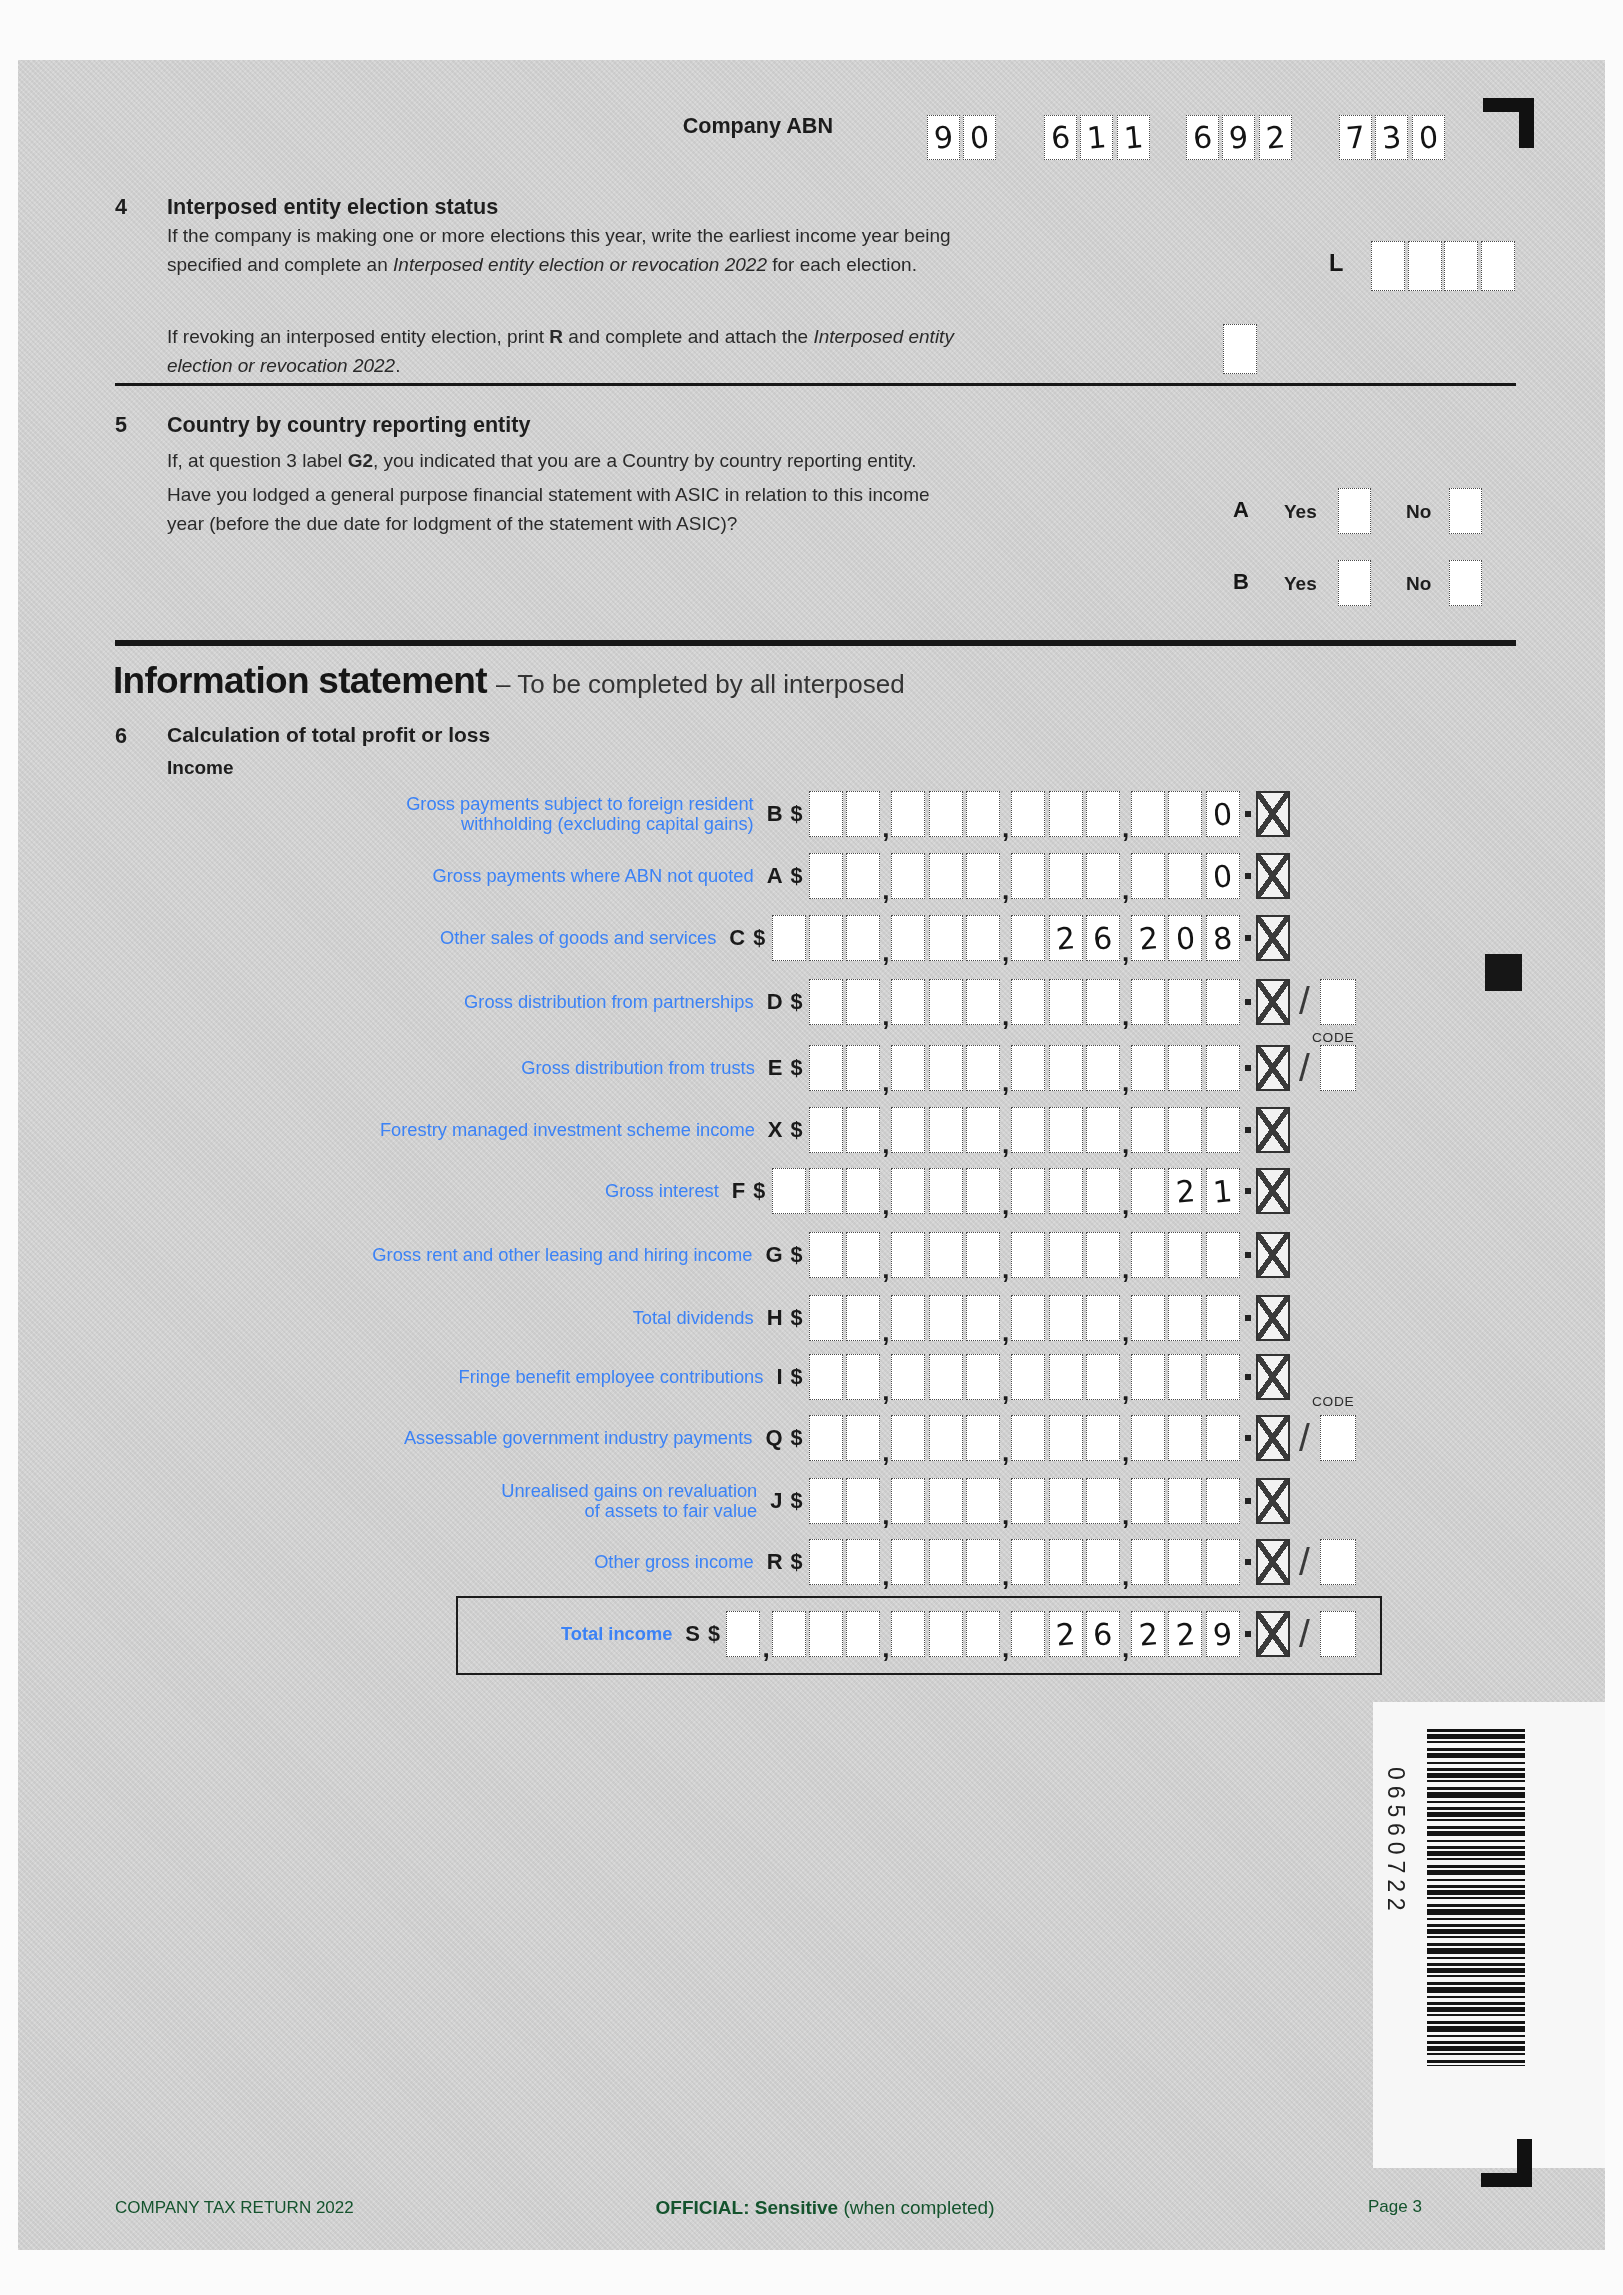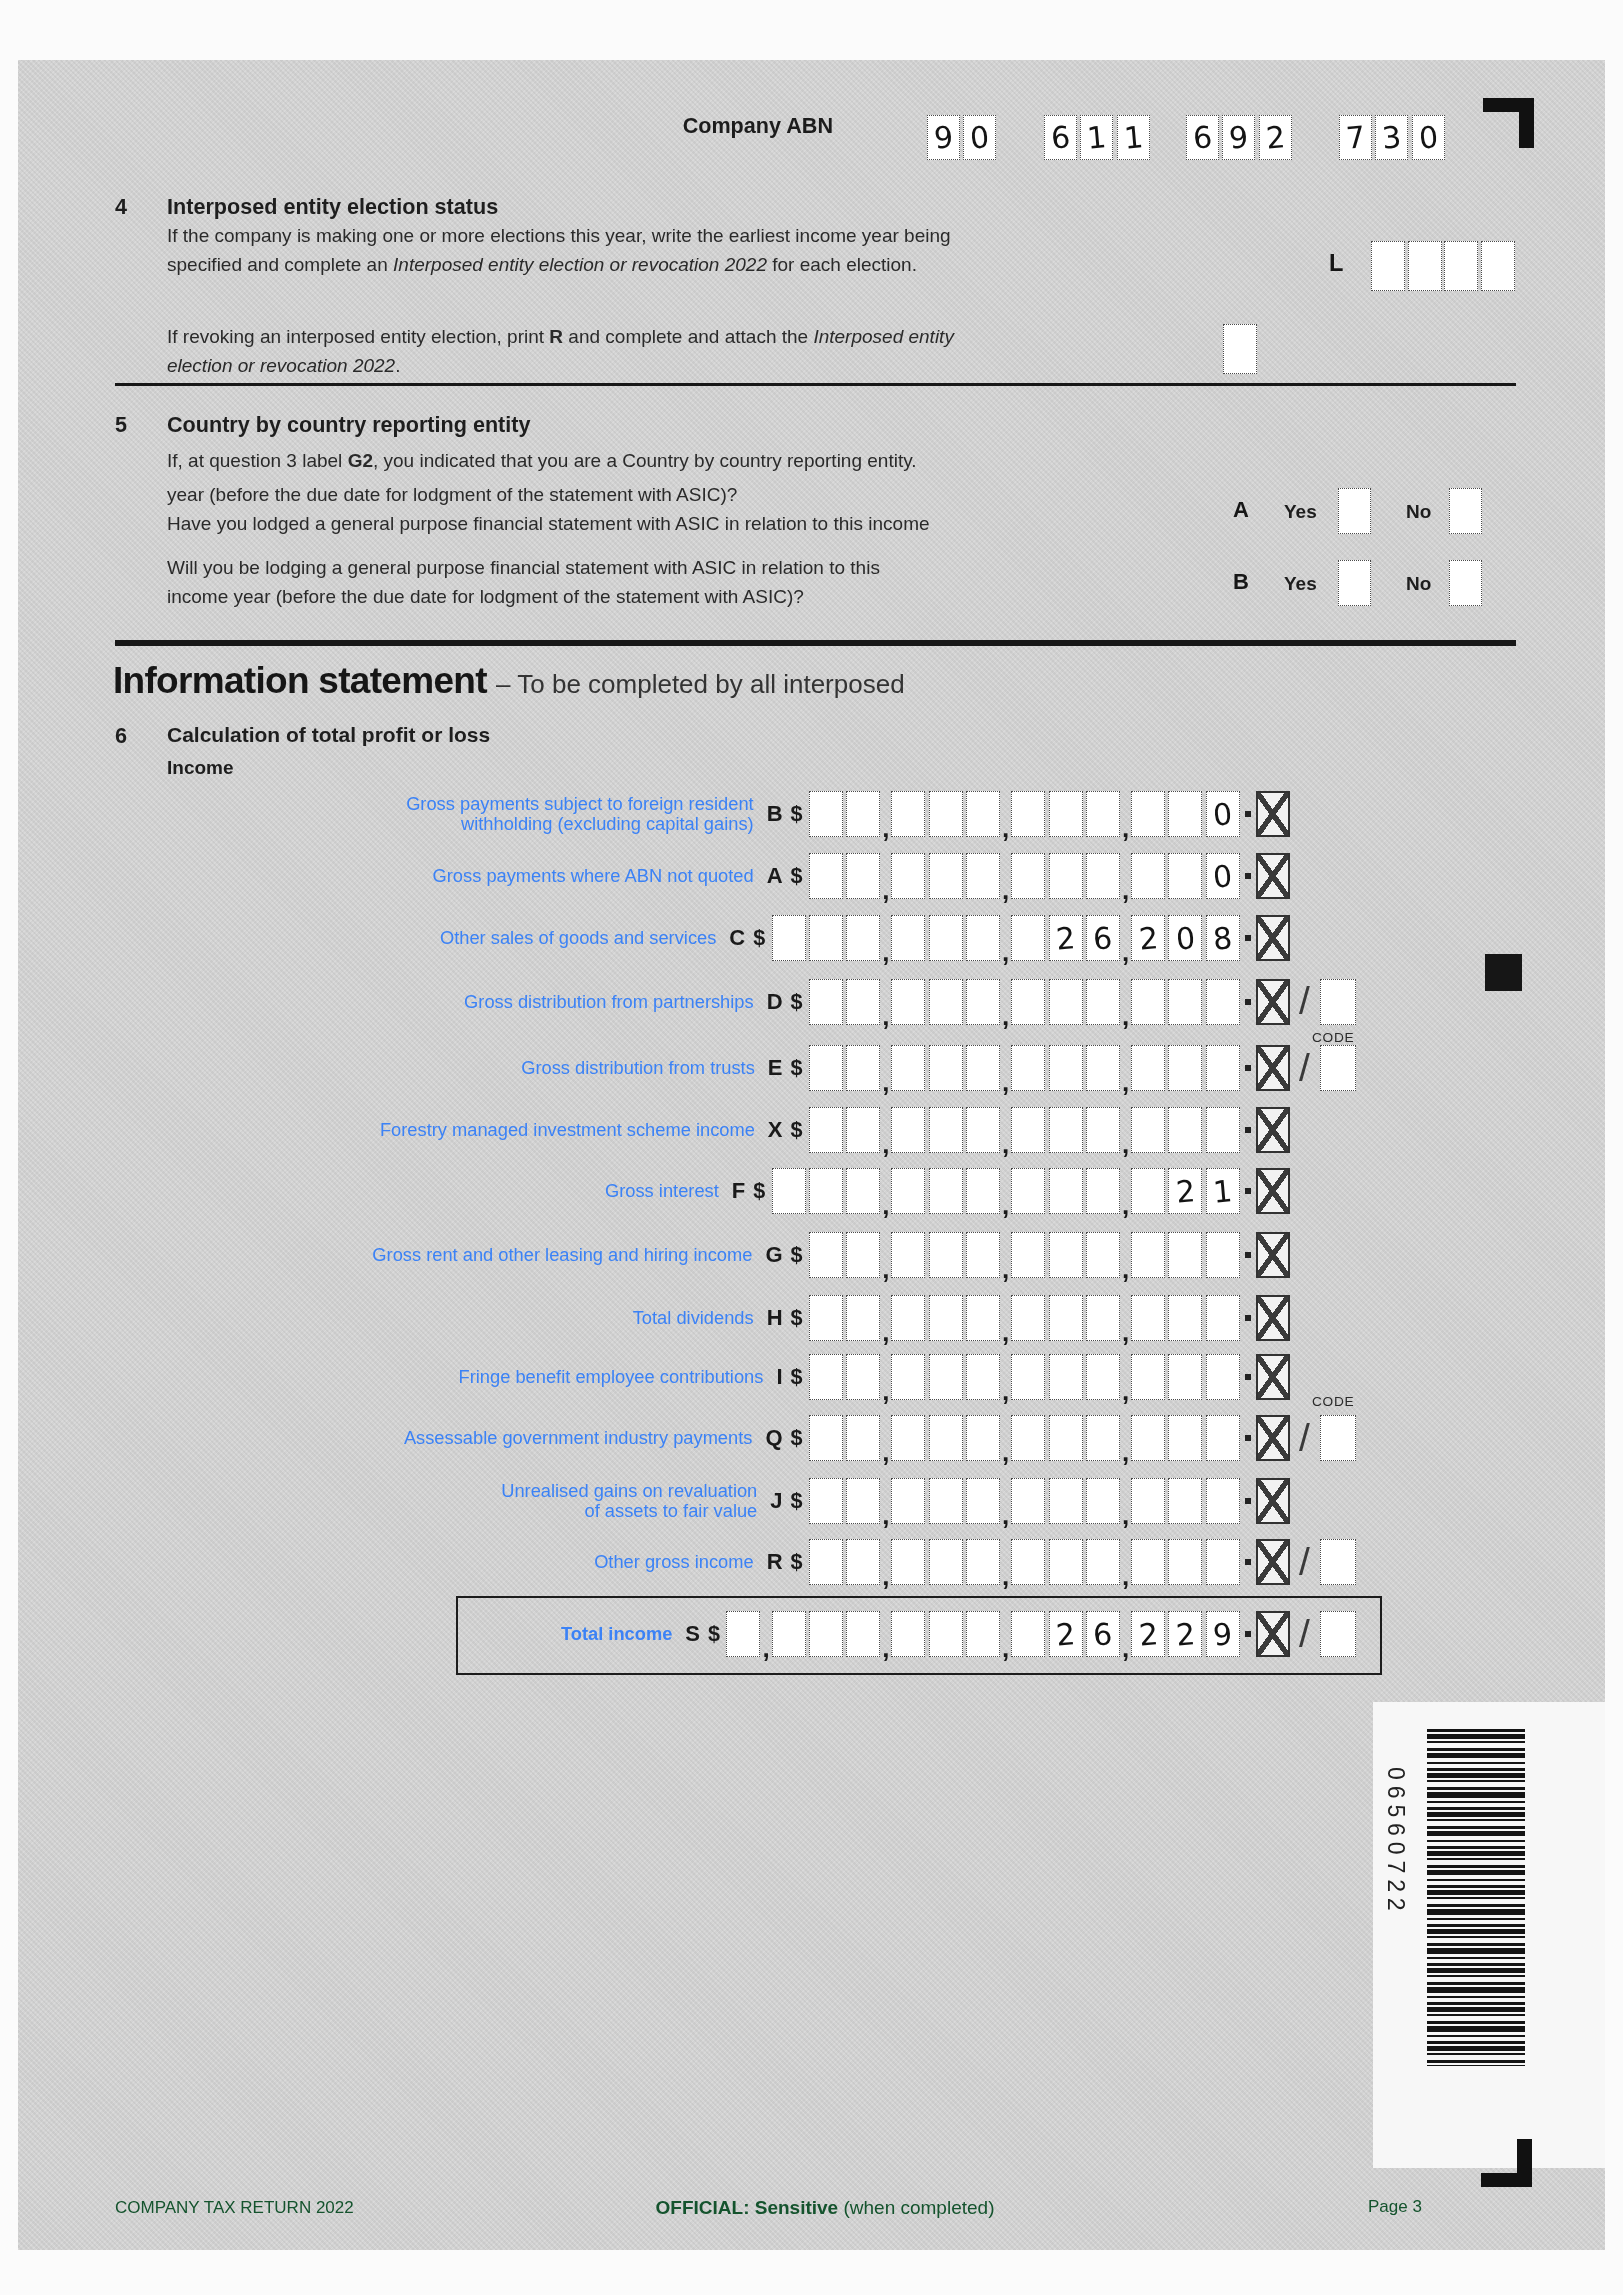--- a/index.html
+++ b/index.html
@@ -131,33 +131,29 @@
     <div><span class="it">election or revocation 2022</span><span>.</span></div>
   </div>
   <div class="dbox abs" style="left:1223px;top:324px;height:50px;"></div>
   <div class="rule" style="top:383px;height:3.3px;"></div>
 
   <div class="abs sec-num" style="left:115px;top:412px;">5</div>
   <div class="abs sec-title" style="left:167px;top:412px;">Country by country reporting entity</div>
   <div class="qtext" style="left:167px;top:446px;"><span>If, at question 3 label </span><span class="bold">G2</span><span>, you indicated that you are a Country by country reporting entity.</span></div>
 
   <div class="qtext" style="left:167px;top:480px;width:1021px;">
+    <div>Have you lodged a general purpose financial statement with ASIC in relation to this income</div>
     <div>year (before the due date for lodgment of the statement with ASIC)?</div>
-    <div>Have you lodged a general purpose financial statement with ASIC in relation to this income</div>
   </div>
   <div class="qletter" style="left:1233px;top:497px;">A</div>
   <div class="ynlabel" style="left:1284px;top:501px;">Yes</div>
   <div class="cbox abs" style="left:1338px;top:488px;"></div>
   <div class="ynlabel" style="left:1406px;top:501px;">No</div>
   <div class="cbox abs" style="left:1449px;top:488px;"></div>
 
-  <div class="qtext" style="left:167px;top:553px;width:1021px;">
-    <div>Will you be lodging a general purpose financial statement with ASIC in relation to this</div>
-    <div>income year (before the due date for lodgment of the statement with ASIC)?</div>
-  </div>
   <div class="qletter" style="left:1233px;top:569px;">B</div>
   <div class="ynlabel" style="left:1284px;top:573px;">Yes</div>
   <div class="cbox abs" style="left:1338px;top:560px;"></div>
   <div class="ynlabel" style="left:1406px;top:573px;">No</div>
   <div class="cbox abs" style="left:1449px;top:560px;"></div>
 
   <div class="rule" style="top:640px;height:5.9px;"></div>
 
   <div class="info-h">
     <span class="h1">Information statement</span>

